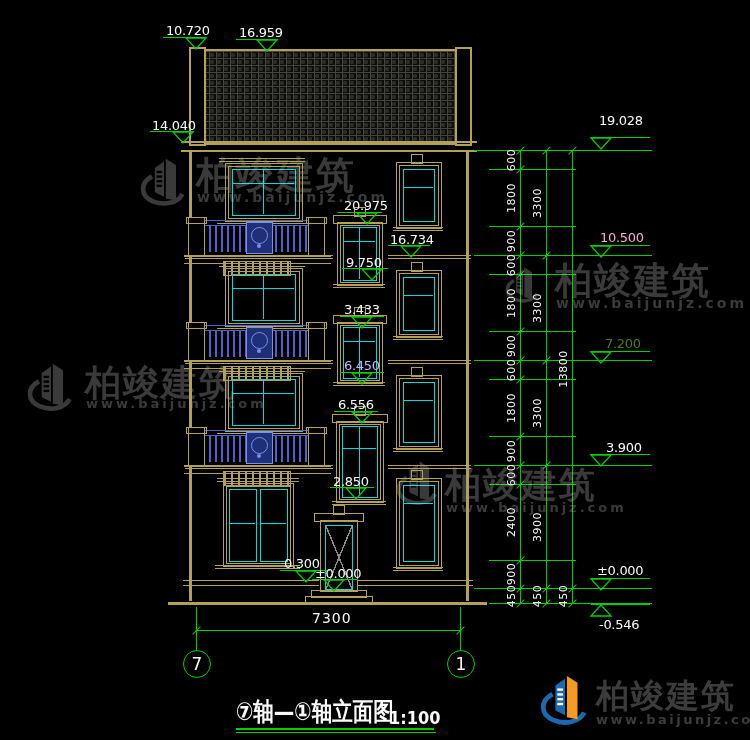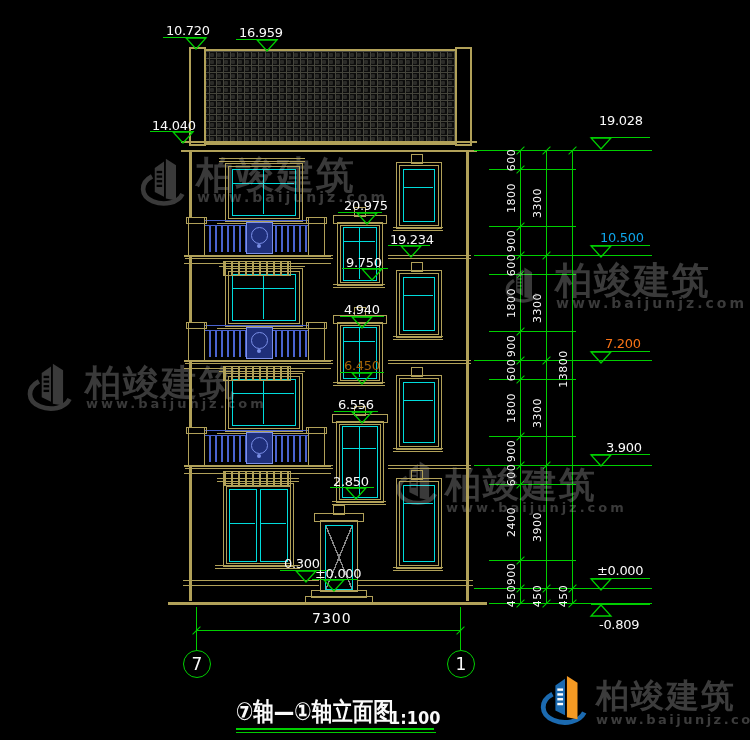--- a/index.html
+++ b/index.html
@@ -251,36 +251,36 @@
       <div style="position: absolute; left: 152px; top: 118px; color: rgb(250, 250, 250); font-size: 13px; white-space: nowrap; letter-spacing: -0.3px;">14.040</div>
       <div style="position: absolute; left: 150px; top: 131px; width: 44px; height: 1px; background: rgb(0, 207, 0);"></div>
       <svg width="22" height="12" style="position: absolute; left: 172px; top: 132px; overflow: visible;">
         <polygon points="1,0 21,0 11,11" fill="none" stroke="#00cf00" stroke-width="1.3"></polygon>
       </svg>
       <div style="position: absolute; left: 344px; top: 198px; color: rgb(250, 250, 250); font-size: 13px; white-space: nowrap; letter-spacing: -0.3px;">20.975</div>
       <div style="position: absolute; left: 338px; top: 212px; width: 44px; height: 1px; background: rgb(0, 207, 0);"></div>
       <svg width="22" height="12" style="position: absolute; left: 356px; top: 213px; overflow: visible;">
         <polygon points="1,0 21,0 11,11" fill="none" stroke="#00cf00" stroke-width="1.3"></polygon>
       </svg>
-      <div style="position: absolute; left: 390px; top: 232px; color: rgb(250, 250, 250); font-size: 13px; white-space: nowrap; letter-spacing: -0.3px;">19.234</div>
+      <div style="position: absolute; left: 390px; top: 232px; color: rgb(250, 250, 250); font-size: 13px; white-space: nowrap; letter-spacing: -0.3px;">16.734</div>
       <div style="position: absolute; left: 388px; top: 245px; width: 42px; height: 1px; background: rgb(0, 207, 0);"></div>
       <svg width="22" height="12" style="position: absolute; left: 400px; top: 246px; overflow: visible;">
         <polygon points="1,0 21,0 11,11" fill="none" stroke="#00cf00" stroke-width="1.3"></polygon>
       </svg>
       <div style="position: absolute; left: 346px; top: 255px; color: rgb(250, 250, 250); font-size: 13px; white-space: nowrap; letter-spacing: -0.3px;">9.750</div>
       <div style="position: absolute; left: 342px; top: 268px; width: 46px; height: 1px; background: rgb(0, 207, 0);"></div>
       <svg width="22" height="12" style="position: absolute; left: 361px; top: 269px; overflow: visible;">
         <polygon points="1,0 21,0 11,11" fill="none" stroke="#00cf00" stroke-width="1.3"></polygon>
       </svg>
-      <div style="position: absolute; left: 344px; top: 302px; color: rgb(250, 250, 250); font-size: 13px; white-space: nowrap; letter-spacing: -0.3px;">4.940</div>
+      <div style="position: absolute; left: 344px; top: 302px; color: rgb(250, 250, 250); font-size: 13px; white-space: nowrap; letter-spacing: -0.3px;">3.433</div>
       <div style="position: absolute; left: 340px; top: 316px; width: 44px; height: 1px; background: rgb(0, 207, 0);"></div>
       <svg width="22" height="12" style="position: absolute; left: 351px; top: 317px; overflow: visible;">
         <polygon points="1,0 21,0 11,11" fill="none" stroke="#00cf00" stroke-width="1.3"></polygon>
       </svg>
-      <div style="position: absolute; left: 344px; top: 358px; color: #a16207; font-size: 13px; white-space: nowrap; letter-spacing: -0.3px;">6.450</div>
+      <div style="position: absolute; left: 344px; top: 358px; color: #c4b5fd; font-size: 13px; white-space: nowrap; letter-spacing: -0.3px;">6.450</div>
       <div style="position: absolute; left: 340px; top: 372px; width: 44px; height: 1px; background: rgb(0, 207, 0);"></div>
       <svg width="22" height="12" style="position: absolute; left: 351px; top: 373px; overflow: visible;">
         <polygon points="1,0 21,0 11,11" fill="none" stroke="#00cf00" stroke-width="1.3"></polygon>
       </svg>
       <div style="position: absolute; left: 338px; top: 397px; color: rgb(250, 250, 250); font-size: 13px; white-space: nowrap; letter-spacing: -0.3px;">6.556</div>
       <div style="position: absolute; left: 334px; top: 411px; width: 44px; height: 1px; background: rgb(0, 207, 0);"></div>
       <svg width="22" height="12" style="position: absolute; left: 351px; top: 412px; overflow: visible;">
         <polygon points="1,0 21,0 11,11" fill="none" stroke="#00cf00" stroke-width="1.3"></polygon>
       </svg>
       <div style="position: absolute; left: 333px; top: 474px; color: rgb(250, 250, 250); font-size: 13px; white-space: nowrap; letter-spacing: -0.3px;">2.850</div>
@@ -296,41 +296,41 @@
       <div style="position: absolute; left: 315px; top: 566px; color: rgb(250, 250, 250); font-size: 13px; white-space: nowrap; letter-spacing: -0.3px;">±0.000</div>
       <div style="position: absolute; left: 312px; top: 579px; width: 46px; height: 1px; background: rgb(0, 207, 0);"></div>
       <svg width="22" height="12" style="position: absolute; left: 323px; top: 580px; overflow: visible;">
         <polygon points="1,0 21,0 11,11" fill="none" stroke="#00cf00" stroke-width="1.3"></polygon>
       </svg>
       <div style="position: absolute; left: 599px; top: 113px; color: rgb(250, 250, 250); font-size: 13px; white-space: nowrap; letter-spacing: -0.3px;">19.028</div>
       <div style="position: absolute; left: 591px; top: 137px; width: 59px; height: 1px; background: rgb(0, 207, 0);"></div>
       <svg width="22" height="12" style="position: absolute; left: 590px; top: 138px; overflow: visible;">
         <polygon points="1,0 21,0 11,11" fill="none" stroke="#00cf00" stroke-width="1.3"></polygon>
       </svg>
-      <div style="position: absolute; left: 600px; top: 230px; color: #0ea5e9; font-size: 13px; white-space: nowrap; letter-spacing: -0.3px;">10.500</div>
+      <div style="position: absolute; left: 600px; top: 230px; color: #f9a8d4; font-size: 13px; white-space: nowrap; letter-spacing: -0.3px;">10.500</div>
       <div style="position: absolute; left: 591px; top: 245px; width: 59px; height: 1px; background: rgb(0, 207, 0);"></div>
       <svg width="22" height="12" style="position: absolute; left: 590px; top: 246px; overflow: visible;">
         <polygon points="1,0 21,0 11,11" fill="none" stroke="#00cf00" stroke-width="1.3"></polygon>
       </svg>
-      <div style="position: absolute; left: 605px; top: 336px; color: #f97316; font-size: 13px; white-space: nowrap; letter-spacing: -0.3px;">7.200</div>
+      <div style="position: absolute; left: 605px; top: 336px; color: #4d7c0f; font-size: 13px; white-space: nowrap; letter-spacing: -0.3px;">7.200</div>
       <div style="position: absolute; left: 591px; top: 351px; width: 59px; height: 1px; background: rgb(0, 207, 0);"></div>
       <svg width="22" height="12" style="position: absolute; left: 590px; top: 352px; overflow: visible;">
         <polygon points="1,0 21,0 11,11" fill="none" stroke="#00cf00" stroke-width="1.3"></polygon>
       </svg>
       <div style="position: absolute; left: 606px; top: 440px; color: rgb(250, 250, 250); font-size: 13px; white-space: nowrap; letter-spacing: -0.3px;">3.900</div>
       <div style="position: absolute; left: 591px; top: 454px; width: 59px; height: 1px; background: rgb(0, 207, 0);"></div>
       <svg width="22" height="12" style="position: absolute; left: 590px; top: 455px; overflow: visible;">
         <polygon points="1,0 21,0 11,11" fill="none" stroke="#00cf00" stroke-width="1.3"></polygon>
       </svg>
       <div style="position: absolute; left: 597px; top: 563px; color: rgb(250, 250, 250); font-size: 13px; white-space: nowrap; letter-spacing: -0.3px;">±0.000</div>
       <div style="position: absolute; left: 591px; top: 578px; width: 59px; height: 1px; background: rgb(0, 207, 0);"></div>
       <svg width="22" height="12" style="position: absolute; left: 590px; top: 579px; overflow: visible;">
         <polygon points="1,0 21,0 11,11" fill="none" stroke="#00cf00" stroke-width="1.3"></polygon>
       </svg>
-      <div style="position: absolute; left: 599px; top: 617px; color: rgb(250, 250, 250); font-size: 13px; white-space: nowrap; letter-spacing: -0.3px;">-0.809</div>
+      <div style="position: absolute; left: 599px; top: 617px; color: rgb(250, 250, 250); font-size: 13px; white-space: nowrap; letter-spacing: -0.3px;">-0.546</div>
       <div style="position: absolute; left: 591px; top: 604px; width: 59px; height: 1px; background: rgb(0, 207, 0);"></div>
       <svg width="22" height="12" style="position: absolute; left: 590px; top: 605px; overflow: visible;">
         <polygon points="11,0 1,11 21,11" fill="none" stroke="#00cf00" stroke-width="1.3"></polygon>
       </svg>
       <div style="position: absolute; left: 196px; top: 607px; width: 1px; height: 43px; background: rgb(0, 207, 0);"></div>
       <div style="position: absolute; left: 460px; top: 607px; width: 1px; height: 43px; background: rgb(0, 207, 0);"></div>
       <div style="position: absolute; left: 196px; top: 630px; width: 264px; height: 1px; background: rgb(0, 207, 0);"></div>
       <div style="position: absolute; left: 191px; top: 630px; width: 11px; height: 1px; background: rgb(0, 207, 0); transform: rotate(-45deg);"></div>
       <div style="position: absolute; left: 455px; top: 630px; width: 11px; height: 1px; background: rgb(0, 207, 0); transform: rotate(-45deg);"></div>
       <div style="position: absolute; left: 183px; top: 650px; width: 26px; height: 26px; border: 1.5px solid rgb(0, 207, 0); border-radius: 50%; color: rgb(250, 250, 250); font-size: 17px; text-align: center; line-height: 26px;">7</div>

